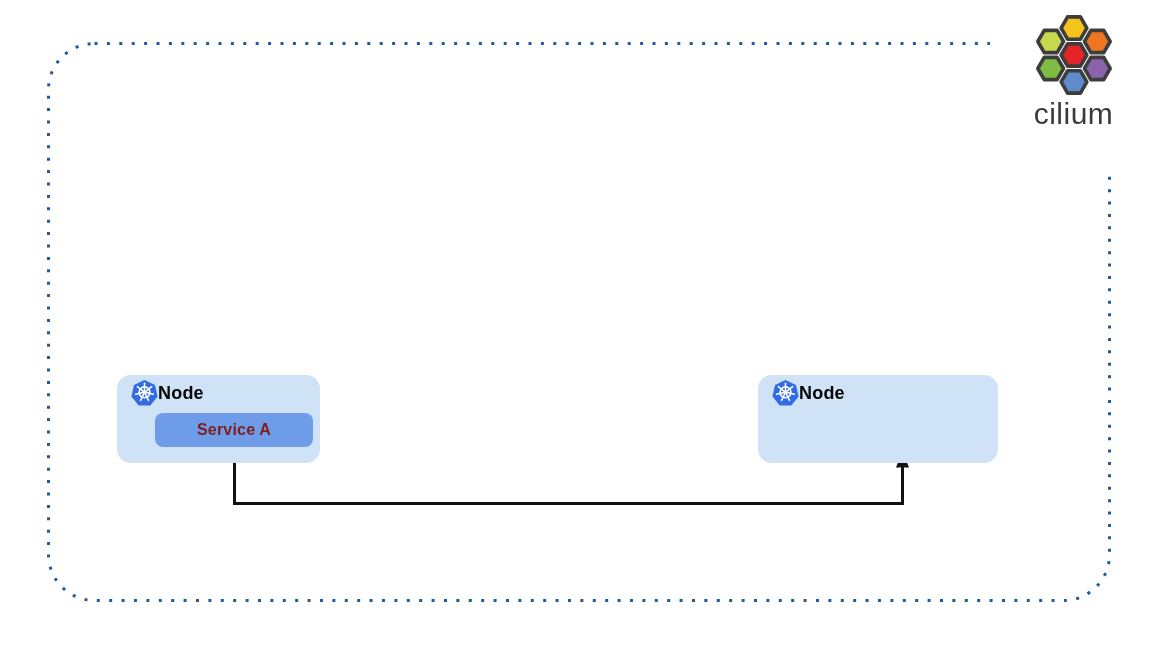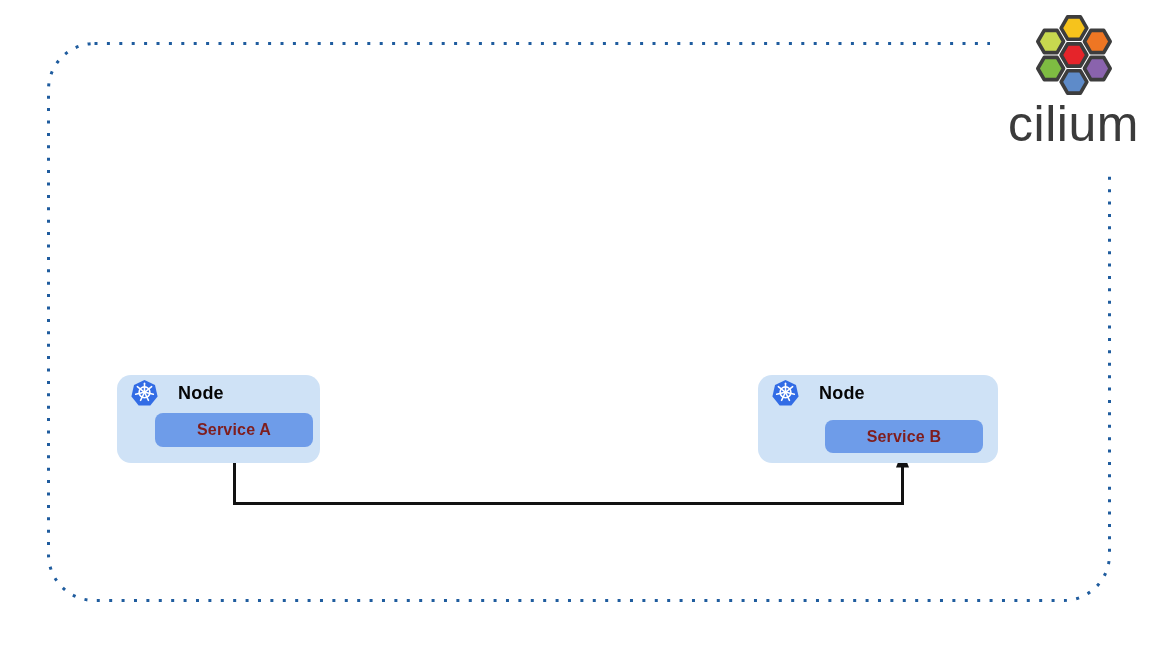--- a/index.html
+++ b/index.html
@@ -38,21 +38,21 @@
     background: #CFE2F6;
     border-radius: 14px;
     z-index: 2;
   }
   .node-a { left: 117px; top: 375px; width: 203px; height: 88px; }
   .node-b { left: 758px; top: 375px; width: 240px; height: 88px; }
 
   .node-header {
     display: flex;
     align-items: center;
-    gap: 20px;
+    gap: 0;
     padding: 5px 16px 0 14px;
   }
   .k8s-icon { width: 27px; height: 26px; flex: 0 0 auto; }
   .node-label {
     font-weight: 700;
     font-size: 18px;
     color: #050505;
     letter-spacing: 0.2px;
   }
 
@@ -83,21 +83,21 @@
     align-items: center;
   }
   .logo-hexes { margin-top: 13px; width: 82px; height: 84px; }
   .hex {
     stroke: #3D3D3D;
     stroke-width: 4.5;
     stroke-linejoin: round;
   }
   .logo-text {
     margin-top: 2px;
-    font-size: 50px;
+    font-size: 30px;
     font-weight: 300;
     line-height: 1;
     color: #3b3b3b;
     letter-spacing: 0.5px;
   }
 
   .k8s-wheel { stroke: #ffffff; stroke-width: 1.5; stroke-linecap: round; }
 </style>
 </head>
 <body>
@@ -144,23 +144,20 @@
           <line x1="14.5" y1="12.1" x2="21.5" y2="13.7"></line>
           <line x1="13.7" y1="13.2" x2="16.8" y2="19.6"></line>
           <line x1="12.3" y1="13.2" x2="9.2" y2="19.6"></line>
           <line x1="11.5" y1="12.1" x2="4.5" y2="13.7"></line>
           <line x1="11.8" y1="10.9" x2="6.1" y2="6.4"></line>
         </g>
         <circle cx="13" cy="11.8" r="1.7" fill="#ffffff"></circle>
       </svg>
       <span class="node-label">Node</span>
     </div>
-    <div class="service service-b">
-      <span>Service B</span>
-    </div>
   </div>
 
   <div class="logo">
     <svg class="logo-hexes" viewBox="9 -2 102 104">
       <polygon class="hex" points="16,0 8,-13.86 -8,-13.86 -16,0 -8,13.86 8,13.86" transform="translate(60,16.5)" fill="#F6C31C"></polygon>
       <polygon class="hex" points="16,0 8,-13.86 -8,-13.86 -16,0 -8,13.86 8,13.86" transform="translate(31,33.2)" fill="#C7D84F"></polygon>
       <polygon class="hex" points="16,0 8,-13.86 -8,-13.86 -16,0 -8,13.86 8,13.86" transform="translate(89,33.2)" fill="#EE7623"></polygon>
       <polygon class="hex" points="16,0 8,-13.86 -8,-13.86 -16,0 -8,13.86 8,13.86" transform="translate(60,50)" fill="#E5242A"></polygon>
       <polygon class="hex" points="16,0 8,-13.86 -8,-13.86 -16,0 -8,13.86 8,13.86" transform="translate(31,66.8)" fill="#7EBC42"></polygon>
       <polygon class="hex" points="16,0 8,-13.86 -8,-13.86 -16,0 -8,13.86 8,13.86" transform="translate(89,66.8)" fill="#8A63AD"></polygon>

